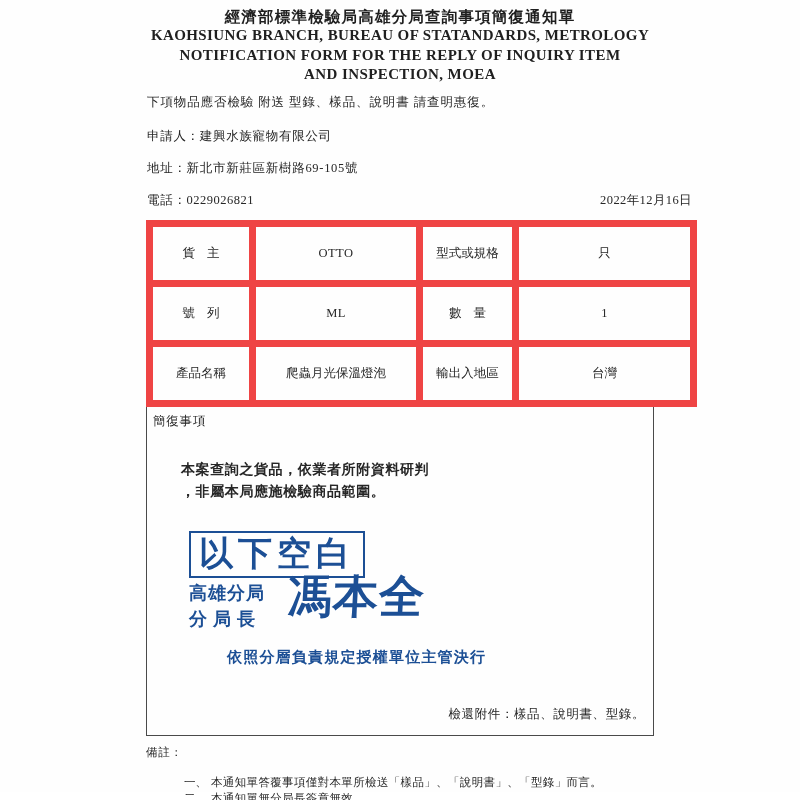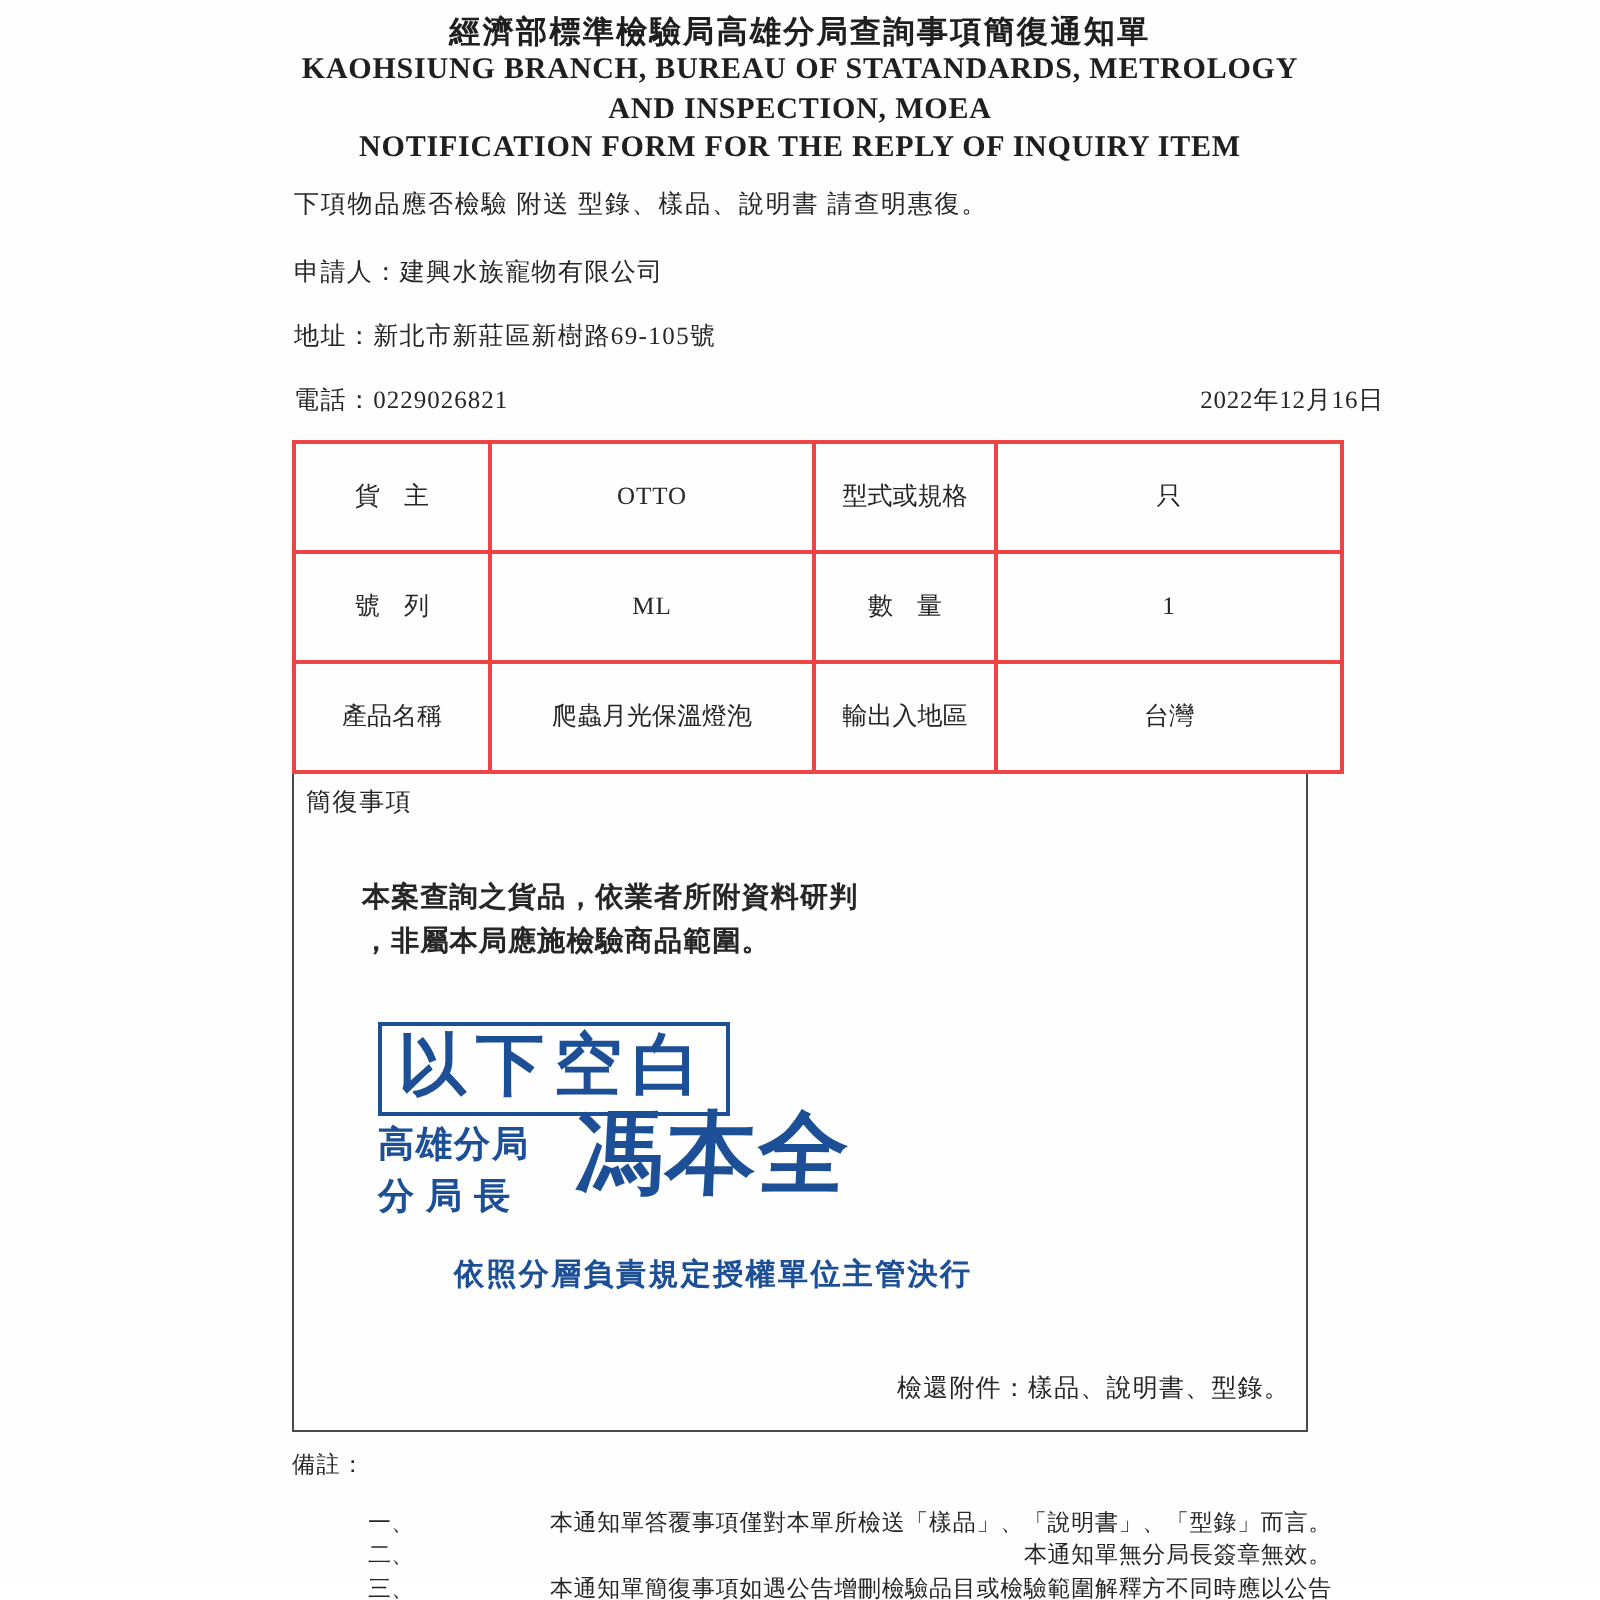--- a/index.html
+++ b/index.html
@@ -80,21 +80,21 @@
   }
 
   
   .form-table {
     margin: 0 0 0 146px;
     width: 508px;
     border-collapse: collapse;
     table-layout: fixed;
   }
   .form-table td {
-    border: 2px solid #ef4444;
+    border: 7px solid #ef4444;
     height: 51px;
     text-align: center;
     vertical-align: middle;
     font-size: 12.5px;
     color: #262626;
   }
   .c-label  { width: 94px; }
   .c-value  { width: 158px; }
   .c-label2 { width: 87px; }
   .c-value2 { width: 169px; }
@@ -209,32 +209,32 @@
     align-items: flex-start;
     line-height: 1.42;
     letter-spacing: 0.35px;
     margin-left: 38px;
   }
   .note-num {
     flex: 0 0 auto;
     width: 27px;
     letter-spacing: 0;
   }
-  .note-text { flex: 1 1 auto; text-align: right; }
+  .note-text { flex: 1 1 auto; }
 </style>
 </head>
 <body>
 
 <div class="page">
 
   <div class="header">
     <div class="title-cn">經濟部標準檢驗局高雄分局查詢事項簡復通知單</div>
     <div class="title-en">KAOHSIUNG BRANCH, BUREAU OF STATANDARDS, METROLOGY</div>
+    <div class="title-en">NOTIFICATION FORM FOR THE REPLY OF INQUIRY ITEM</div>
     <div class="title-en">AND INSPECTION, MOEA</div>
-    <div class="title-en">NOTIFICATION FORM FOR THE REPLY OF INQUIRY ITEM</div>
   </div>
 
   <div class="meta">
     <div class="lead-line">下項物品應否檢驗 附送 型錄、樣品、說明書 請查明惠復。</div>
 
     <div class="meta-line">
       <span>申請人：</span><span>建興水族寵物有限公司</span>
     </div>
 
     <div class="meta-line">

